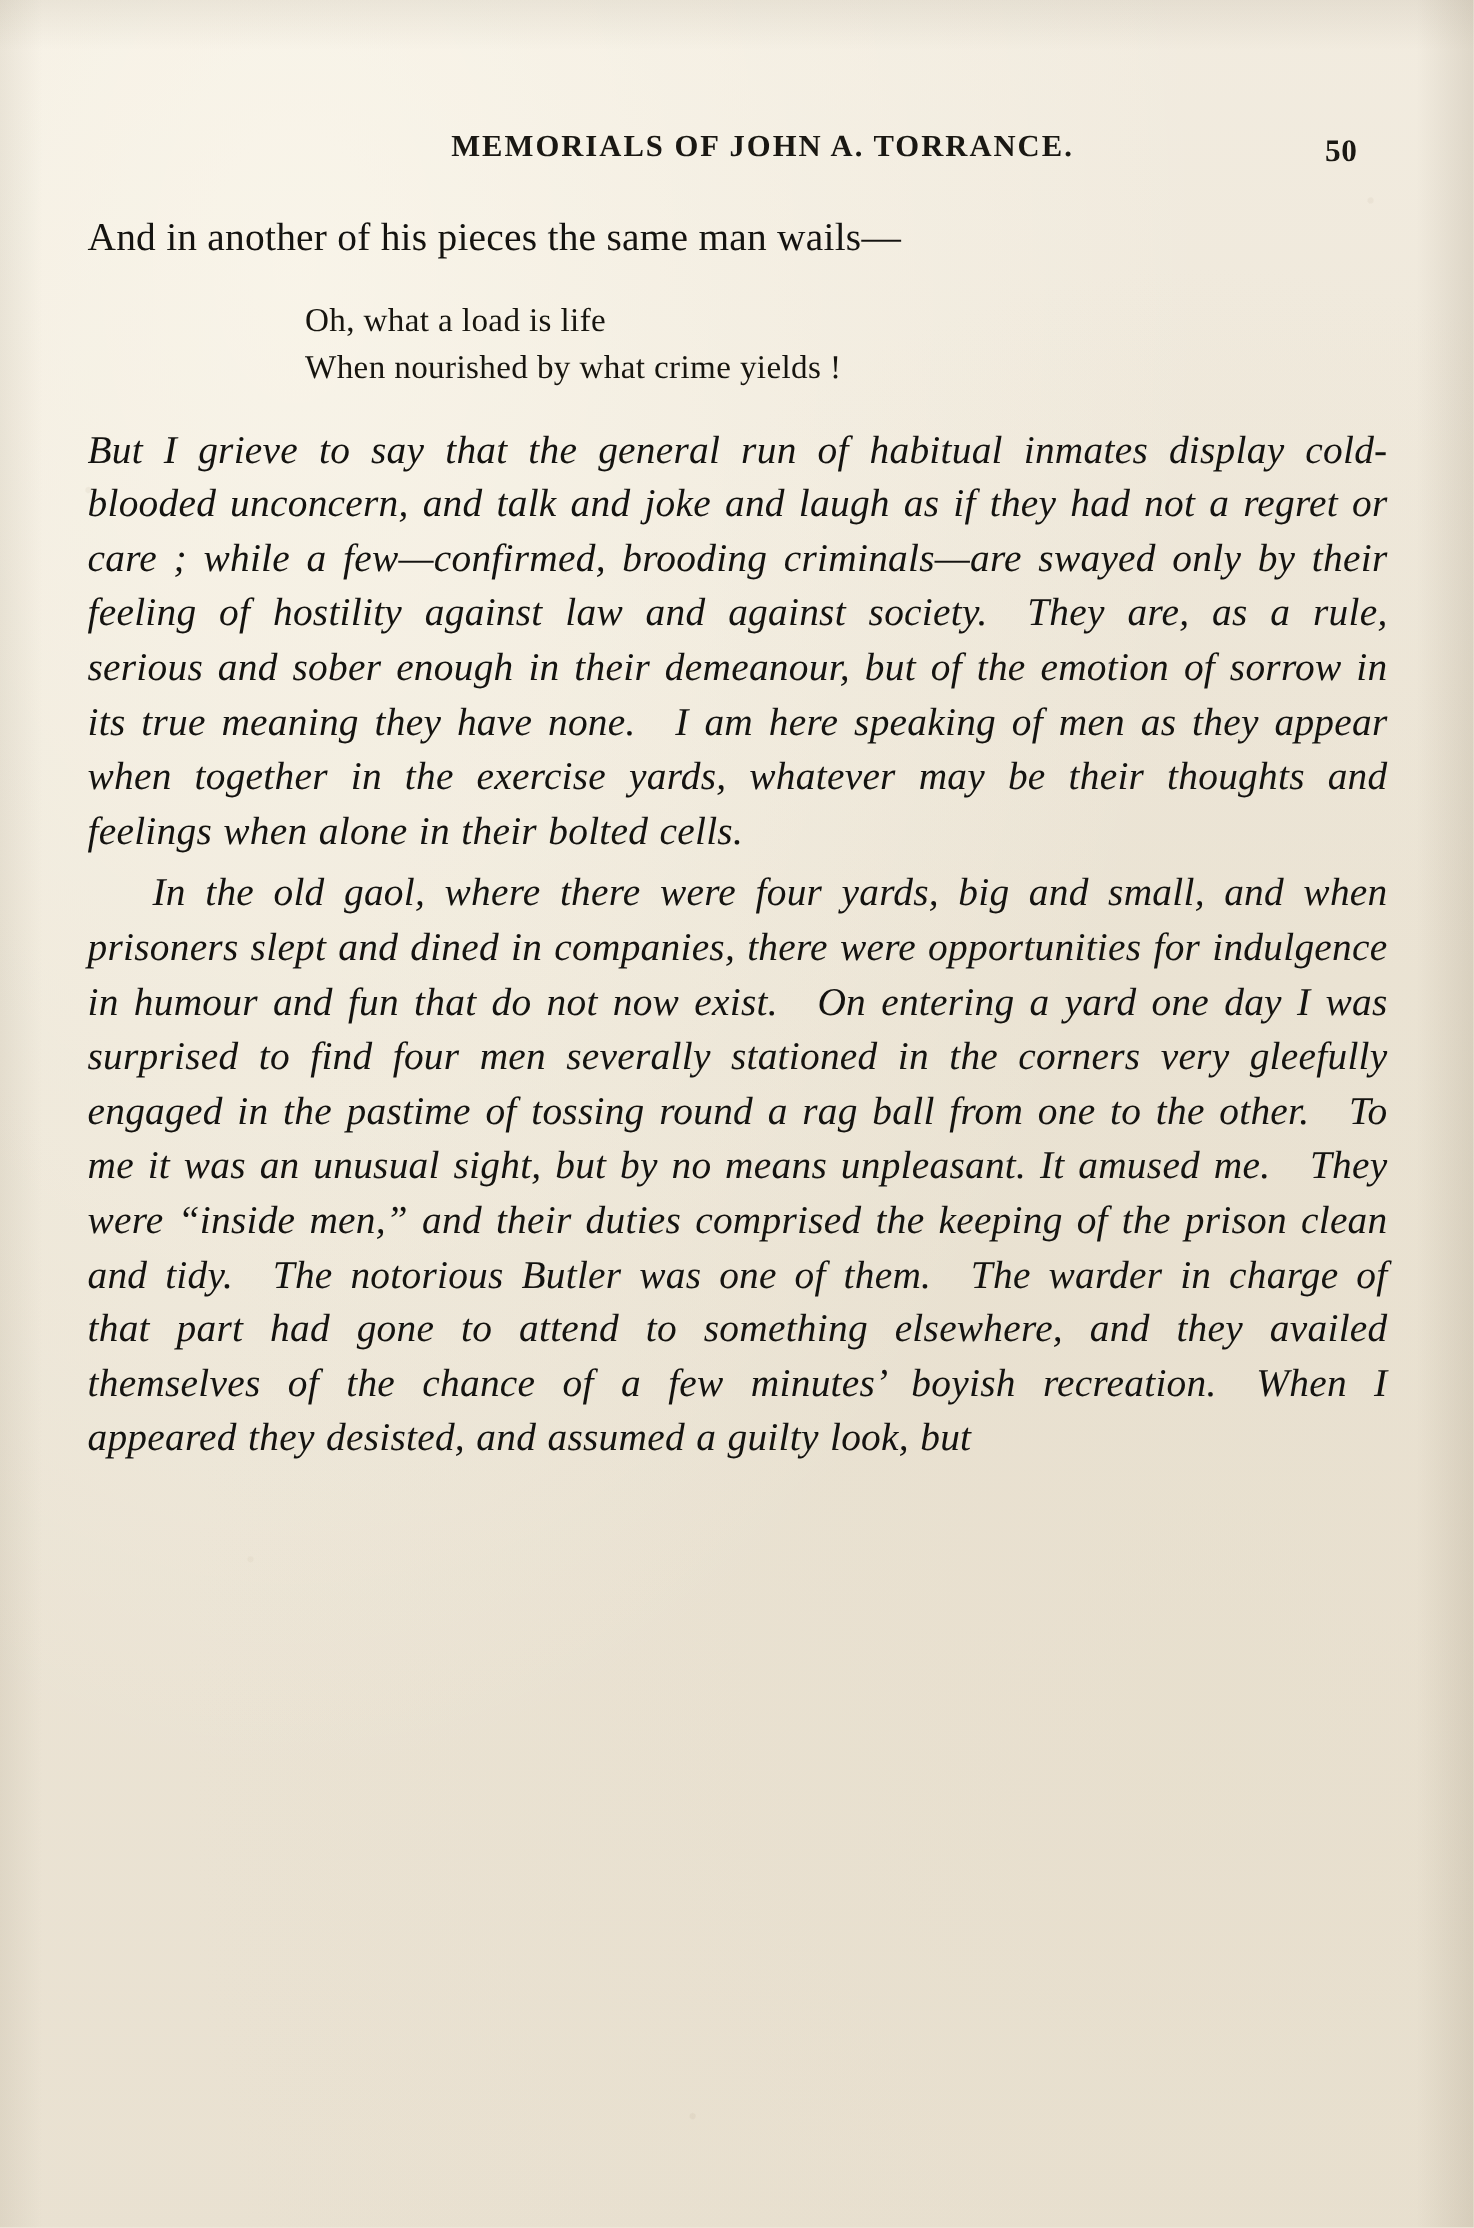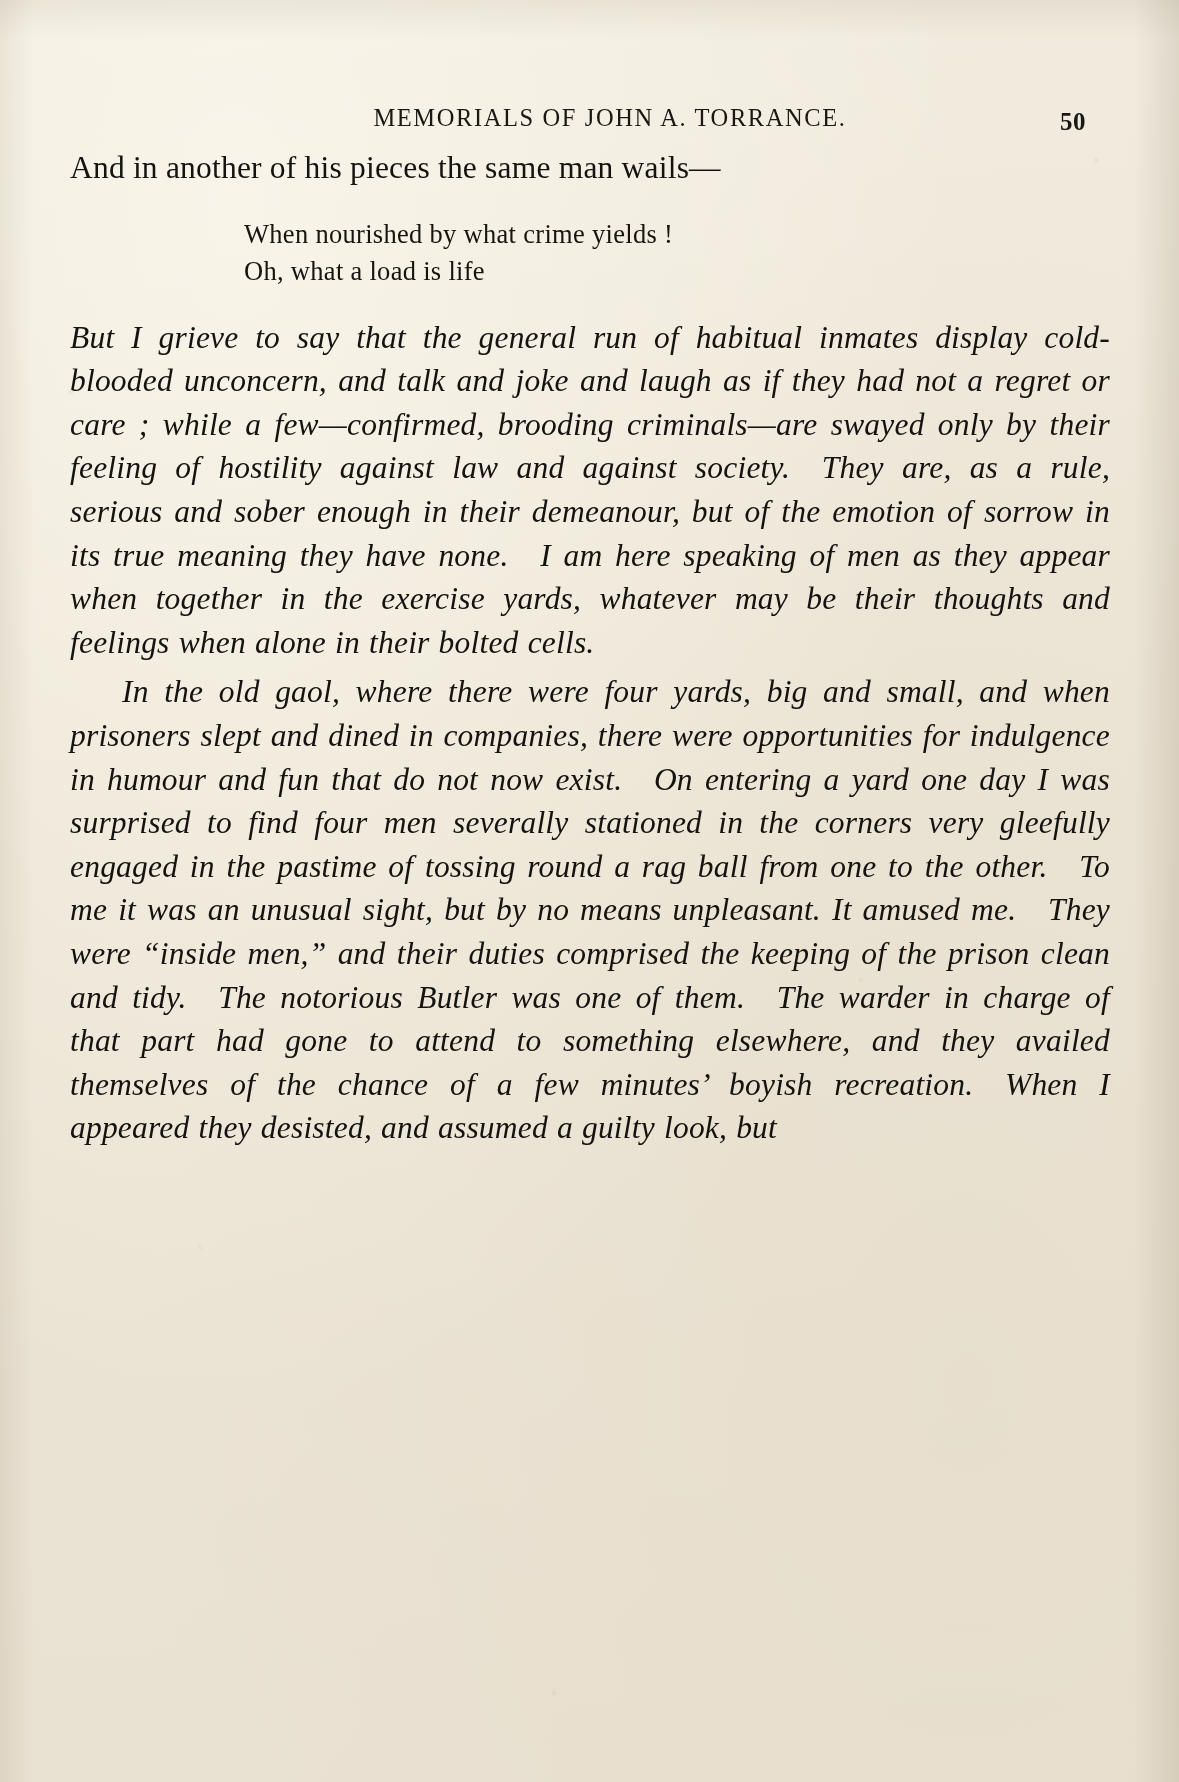--- a/index.html
+++ b/index.html
@@ -51,31 +51,33 @@
     left: 0;
     right: 0;
     top: 0;
     text-align: center;
     font-size: 24.5px;
     letter-spacing: 1.6px;
     font-variant: small-caps;
     text-transform: uppercase;
     color: #1a1813;
     padding-left: 40px;
+    font-weight: bold;
   }
   .page-number {
     position: absolute;
     right: 24px;
     top: 4px;
     font-size: 25px;
     font-weight: 700;
     color: #1a1813;
     letter-spacing: 0.5px;
   }
   .body-text {
+    margin-top: 22px;
   }
   p.para {
     margin: 0;
     font-size: 31.5px;
     line-height: 43.6px;
     text-align: justify;
     text-align-last: left;
     color: #141310;
     letter-spacing: 0.2px;
     word-spacing: 1px;
@@ -143,22 +145,22 @@
     <div class="running-head">
       <div class="running-title">MEMORIALS OF JOHN A. TORRANCE.</div>
       <div class="page-number">50</div>
     </div>
 
     <div class="body-text">
 
       <p class="lead">And in another of his pieces the same man wails—</p>
 
       <div class="verse">
+        <div>Oh, what a load is life</div>
         <div>When nourished by what crime yields !</div>
-        <div>Oh, what a load is life</div>
       </div>
 
       <p class="para">But I grieve to say that the general run of habitual inmates display cold-blooded unconcern, and talk and joke and laugh as if they had not a regret or care ; while a few—confirmed, brooding criminals—are swayed only by their feeling of hostility against law and against society. They are, as a rule, serious and sober enough in their demeanour, but of the emotion of sorrow in its true meaning they have none. I am here speaking of men as they appear when together in the exercise yards, whatever may be their thoughts and feelings when alone in their bolted cells.</p>
 
       <div class="gap-xs"></div>
 
       <p class="para indent">In the old gaol, where there were four yards, big and small, and when prisoners slept and dined in companies, there were opportunities for indulgence in humour and fun that do not now exist. On entering a yard one day I was surprised to find four men severally stationed in the corners very gleefully engaged in the pastime of tossing round a rag ball from one to the other. To me it was an unusual sight, but by no means unpleasant. It amused me. They were “inside men,” and their duties comprised the keeping of the prison clean and tidy. The notorious Butler was one of them. The warder in charge of that part had gone to attend to something elsewhere, and they availed themselves of the chance of a few minutes’ boyish recreation. When I appeared they desisted, and assumed a guilty look, but</p>
 
     </div>
   </div>

